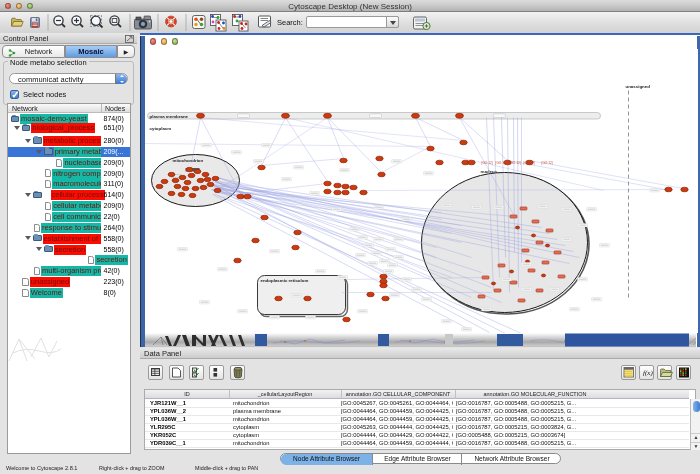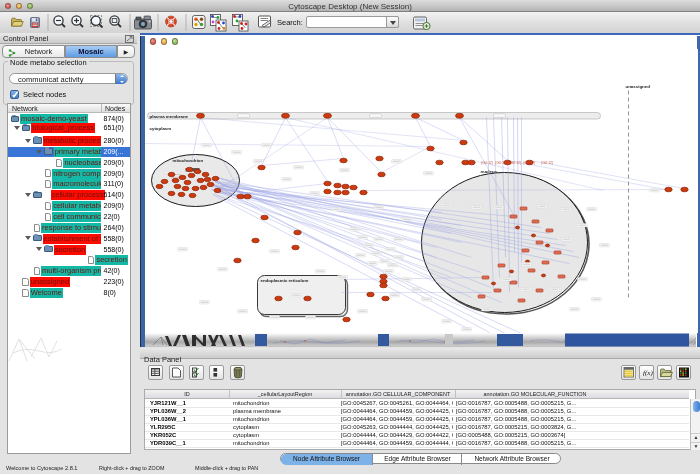--- a/index.html
+++ b/index.html
@@ -61,21 +61,21 @@
 #nwtop { left:0; top:0; width:560px; height:1.8px; background:#23262b; border-bottom:2px solid #3a68bc; }
 #nwtitle { left:0; top:3px; width:560px; height:11.5px; background:linear-gradient(#e6e6e6,#b9b9b9);
   border-bottom:1px solid #8a8a8a; font-size:7.5px; color:#222; text-align:center; line-height:11.5px; }
 #nwleft { left:0; top:3px; width:4.5px; height:311px; background:#3c65a9; border-left:1px solid #223044; }
 #nwright { left:556.5px; top:3px; width:3.5px; height:311px; background:#3f68ac; }
 #nwstrip { left:4.5px; top:300px; width:551px; height:14px; background:linear-gradient(#ffffff,#9f9f9f 65%,#c8c8c8); }
 
 
 #dp { left:140px; top:348px; width:560px; height:107px; background:#e3e3e3; }
 #dphead { left:0; top:0; width:560px; height:11px; background:linear-gradient(#e9e9e9,#cccccc); border-bottom:1px solid #aaa; font-size:7.5px; color:#222; }
-#dphead span { position:absolute; left:4px; top:7px; }
+#dphead span { position:absolute; left:4px; top:1px; }
 #dtools { left:2px; top:12px; width:556px; height:28px; }
 .dbtn { top:5px; width:15px; height:15px; background:linear-gradient(#ffffff,#e3e3e3); border:1px solid #9a9a9a; border-radius:2px; }
 #dtable { left:4px; top:41px; width:552px; height:61px; background:#fff; border:1px solid #aaa; }
 #dthead { left:0; top:0; width:544px; height:8.5px; background:linear-gradient(#f2f2f2,#dcdce2); border-bottom:1px solid #b5b5b5; font-size:5.5px; color:#222; }
 .dth { position:absolute; top:1px; text-align:center; }
 .dtv { position:absolute; top:0; width:1px; height:8.5px; background:#c0c0c0; }
 .drow { left:0; width:544px; height:8px; font-size:5.8px; color:#111; white-space:nowrap; border-bottom:0.5px solid #e8e8e8; }
 .drow b { font-weight:bold; color:#000; }
 .dcell { position:absolute; top:0.8px; }
 #dvsb { left:545px; top:8.5px; width:10px; height:51px; background:#f2f2f2; border-left:1px solid #bbb; }

